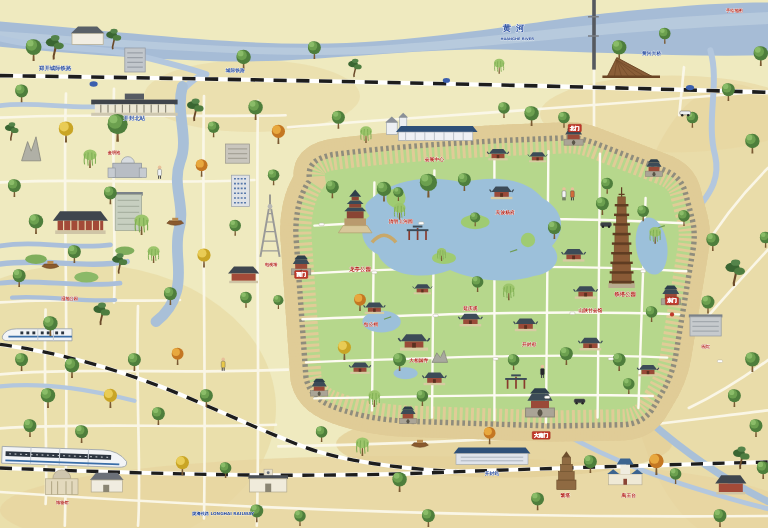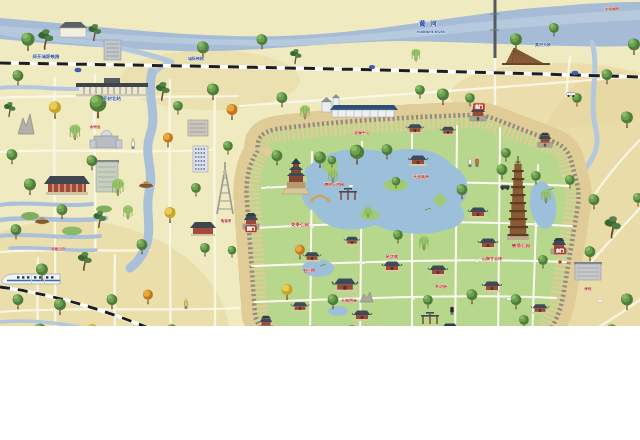--- a/index.html
+++ b/index.html
@@ -1,16 +1,16 @@
 <!DOCTYPE html>
 <html><head>
 <meta charset="utf-8">
 <style>
   html,body{margin:0;padding:0;background:#ffffff;}
-  #stage{width:640px;height:326px;position:relative;overflow:hidden;
+  #stage{width:640px;height:440px;position:relative;overflow:hidden;
          font-family:"DejaVu Sans",sans-serif;}
   svg{display:block;}
   .lbl{font-family:"DejaVu Sans",sans-serif;font-weight:bold;
        paint-order:stroke;stroke:#ffffff;stroke-width:0.35px;}
   .lbl.spaced{letter-spacing:4px;stroke:#eef2f8;stroke-width:0.8px;}
 </style>
 </head>
 <body>
 
 <div id="stage">

